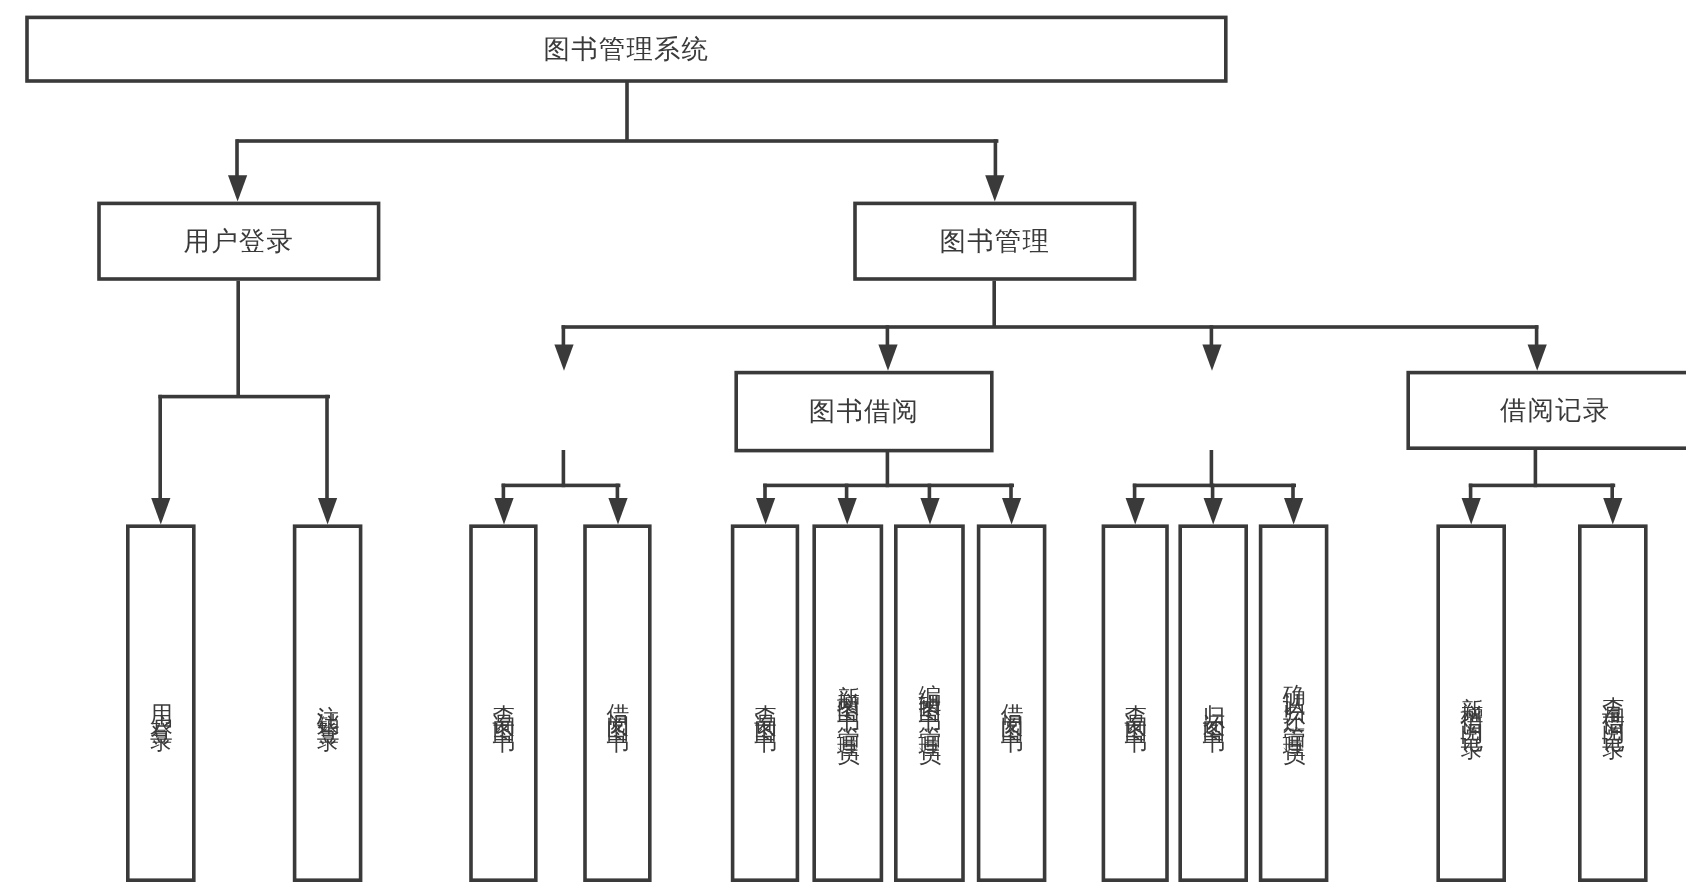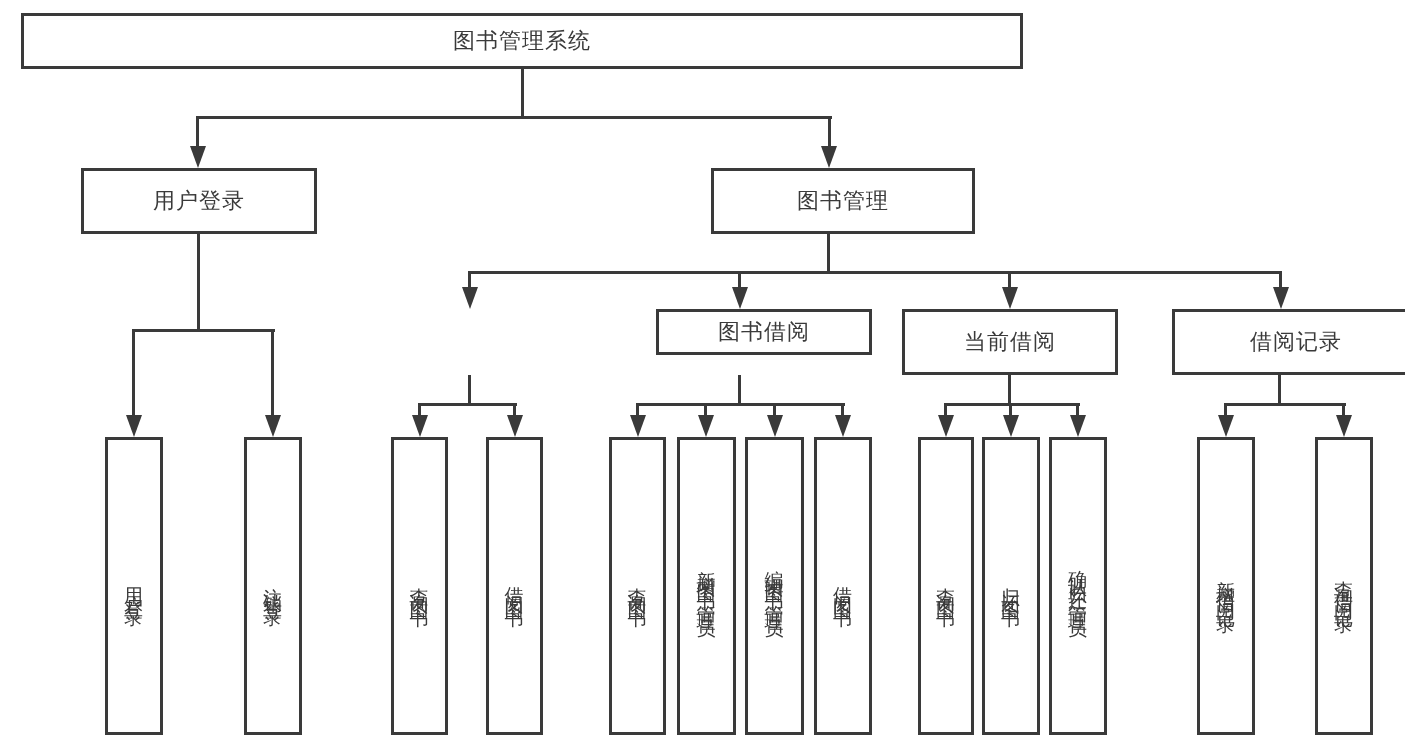--- a/index.html
+++ b/index.html
@@ -33,32 +33,29 @@
 <div class="canvas">
 
   <div class="box" style="left:21px;top:13px;width:1002px;height:56px;">
     <span class="hlabel">图书管理系统</span>
   </div>
 
   <div class="box" style="left:81px;top:168px;width:236px;height:66px;">
     <span class="hlabel">用户登录</span>
   </div>
 
-  <div class="box" style="left:711px;top:168px;width:264px;height:66px;">
+  <div class="box" style="left:711px;top:168px;width:236px;height:66px;">
     <span class="hlabel">图书管理</span>
   </div>
 
 
-  <div class="box" style="left:656px;top:309px;width:216px;height:46px;">
+  <div class="box" style="left:612px;top:309px;width:216px;height:68px;">
     <span class="hlabel">图书借阅</span>
   </div>
 
-  <div class="box" style="left:902px;top:309px;width:216px;height:66px;">
-    <span class="hlabel">当前借阅</span>
-  </div>
 
   <div class="box" style="left:1172px;top:309px;width:248px;height:66px;">
     <span class="hlabel">借阅记录</span>
   </div>
 
   <div class="box leaf" style="left:105px;top:437px;width:58px;height:298px;">
     <span>用户登录</span>
   </div>
   <div class="box leaf" style="left:244px;top:437px;width:58px;height:298px;">
     <span>注销登录</span>

